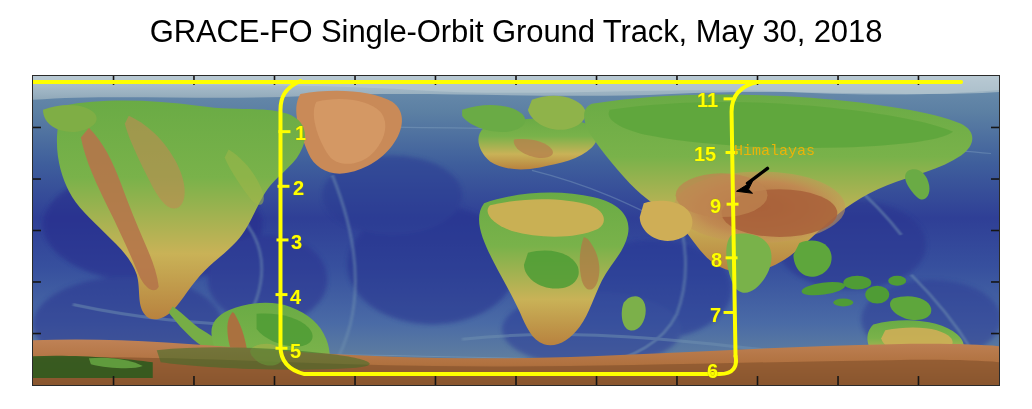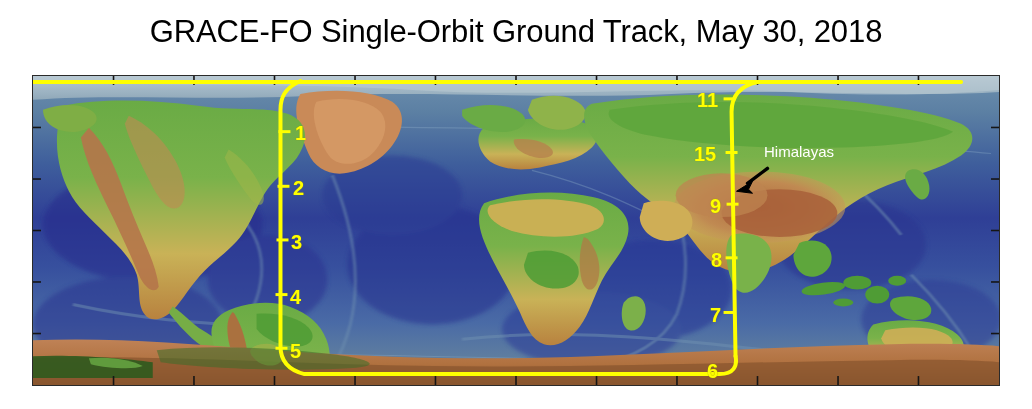--- a/index.html
+++ b/index.html
@@ -76,26 +76,25 @@
     font-weight: bold;
     font-size: 20px;
     font-family: "Liberation Sans", sans-serif;
     text-shadow: 0 0 1px #8a8a00;
     line-height: 1;
     white-space: nowrap;
   }
 
   .annotation-label {
     position: absolute;
-    color: #ffffff;
+    color: #eab308;
     font-size: 15px;
-    font-family: Liberation Sans, sans-serif;
+    font-family: Liberation Mono, monospace;
     white-space: nowrap;
     line-height: 1;
-    margin-left: 30px;
   }
 </style>
 </head>
 <body>
 
 <div id="figure">
 
   <div id="figure-title">GRACE-FO Single-Orbit Ground Track, May 30, 2018</div>
 
   <div id="map-panel">

